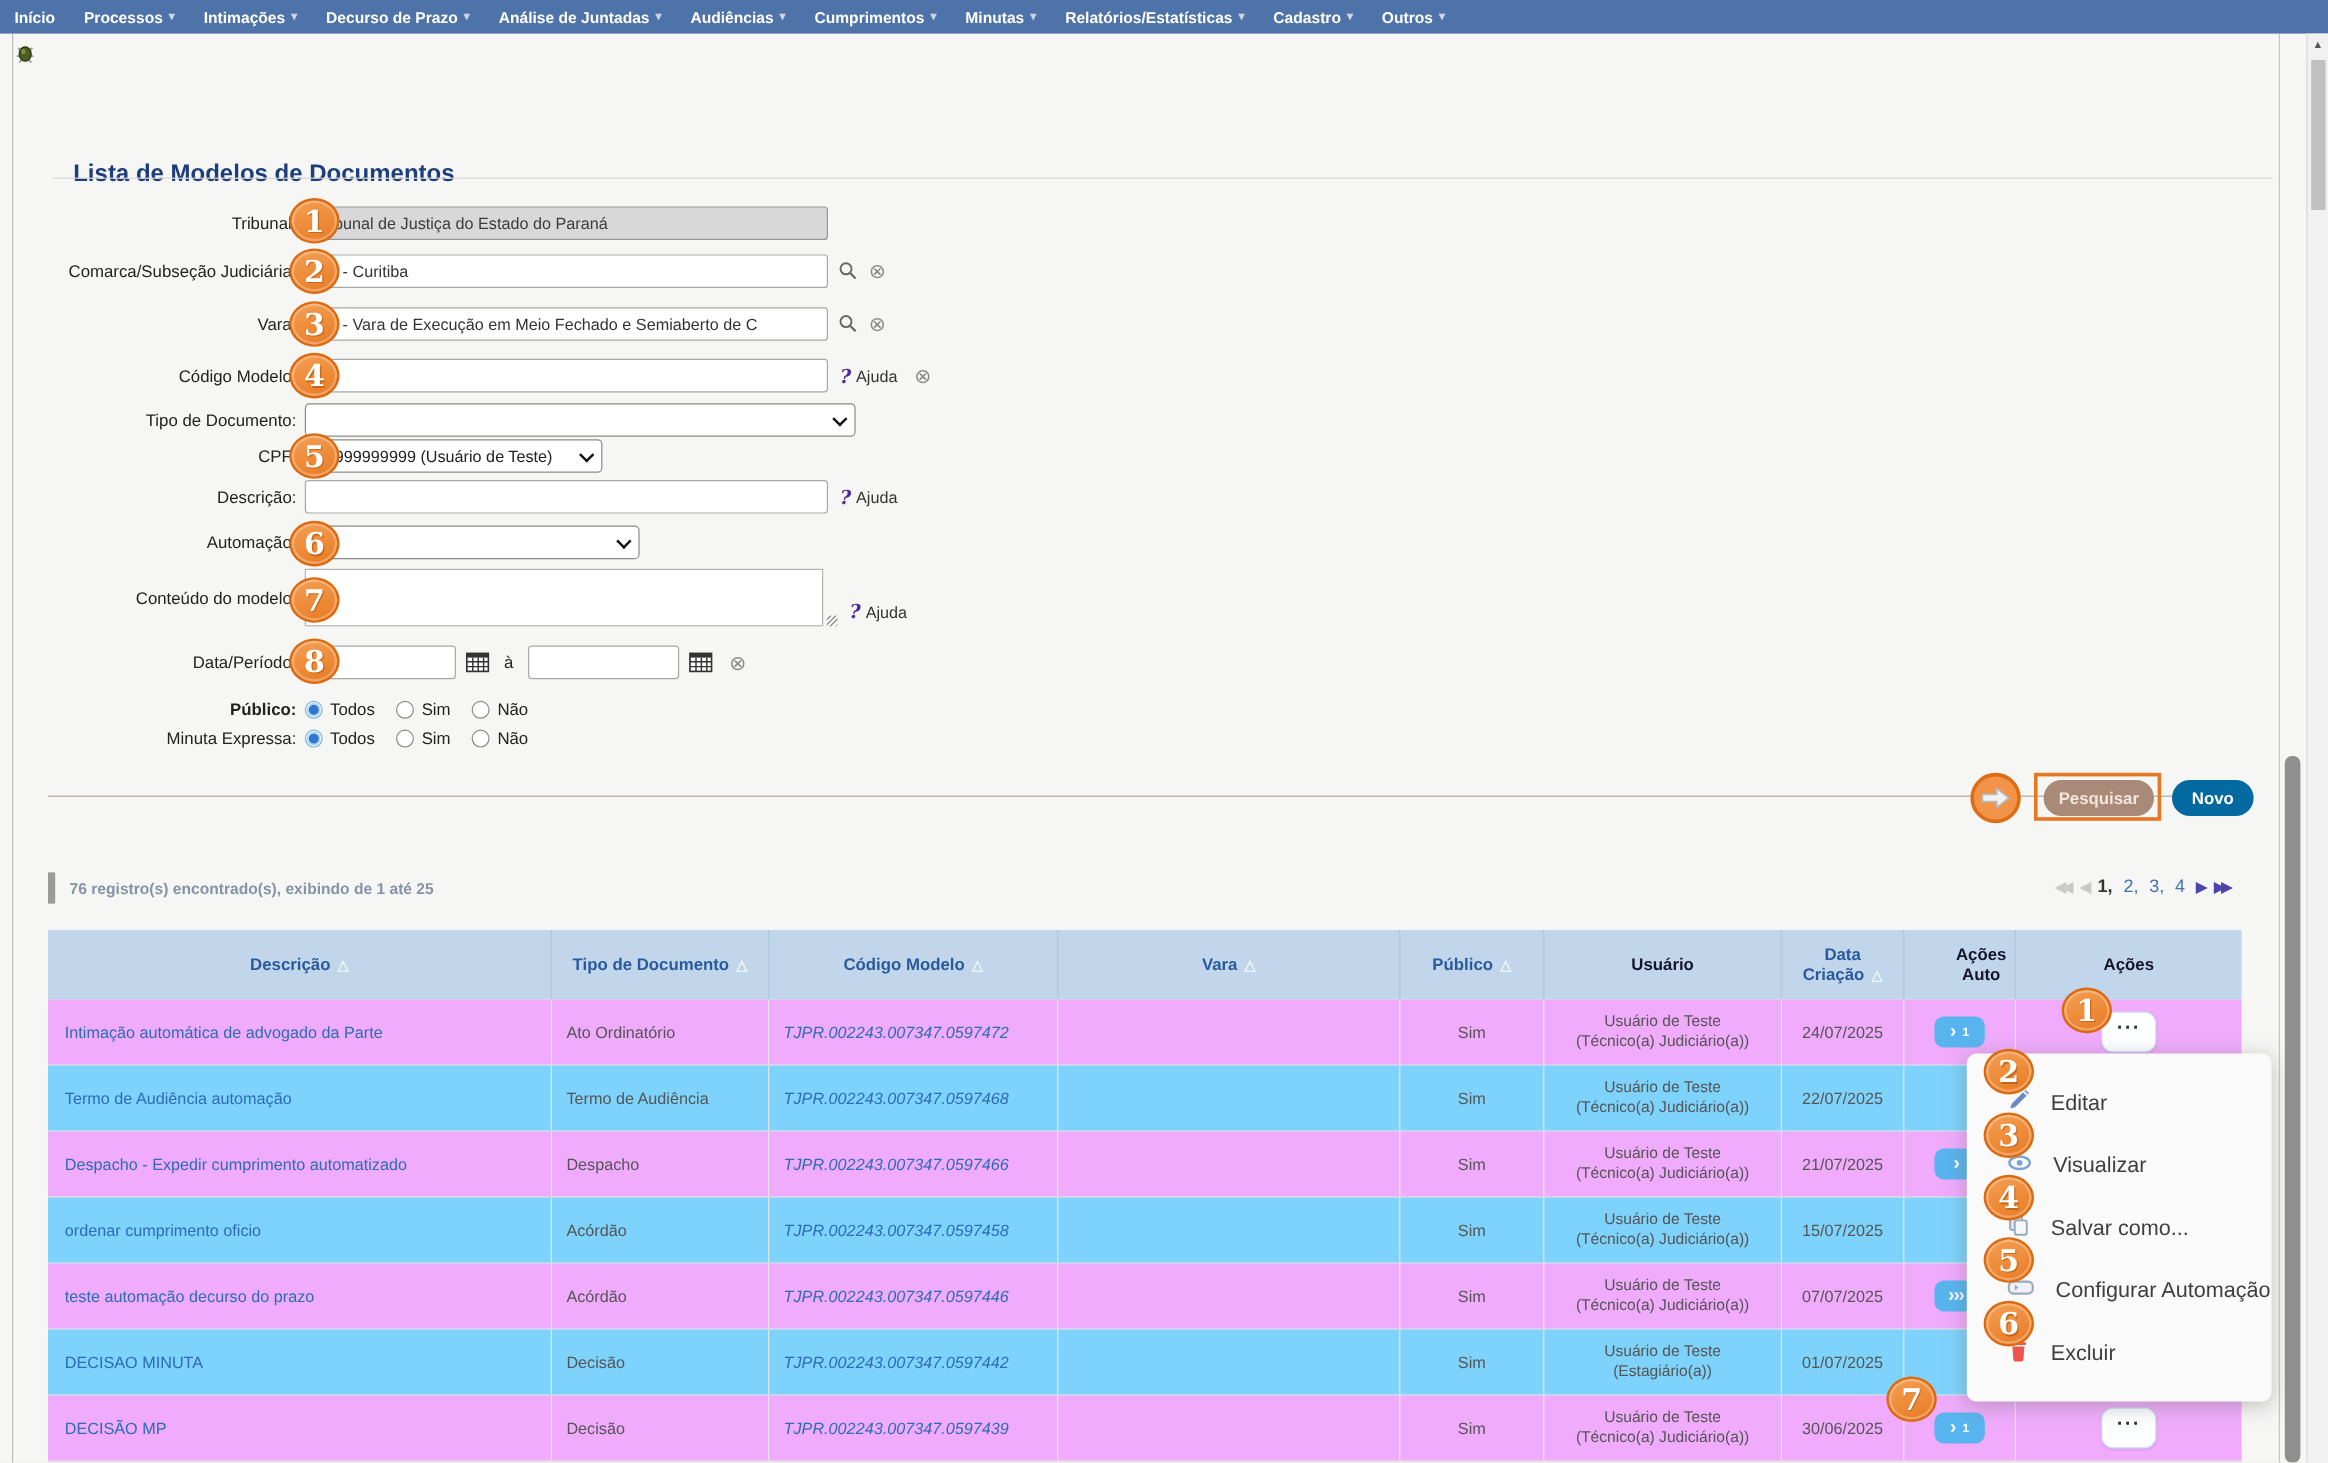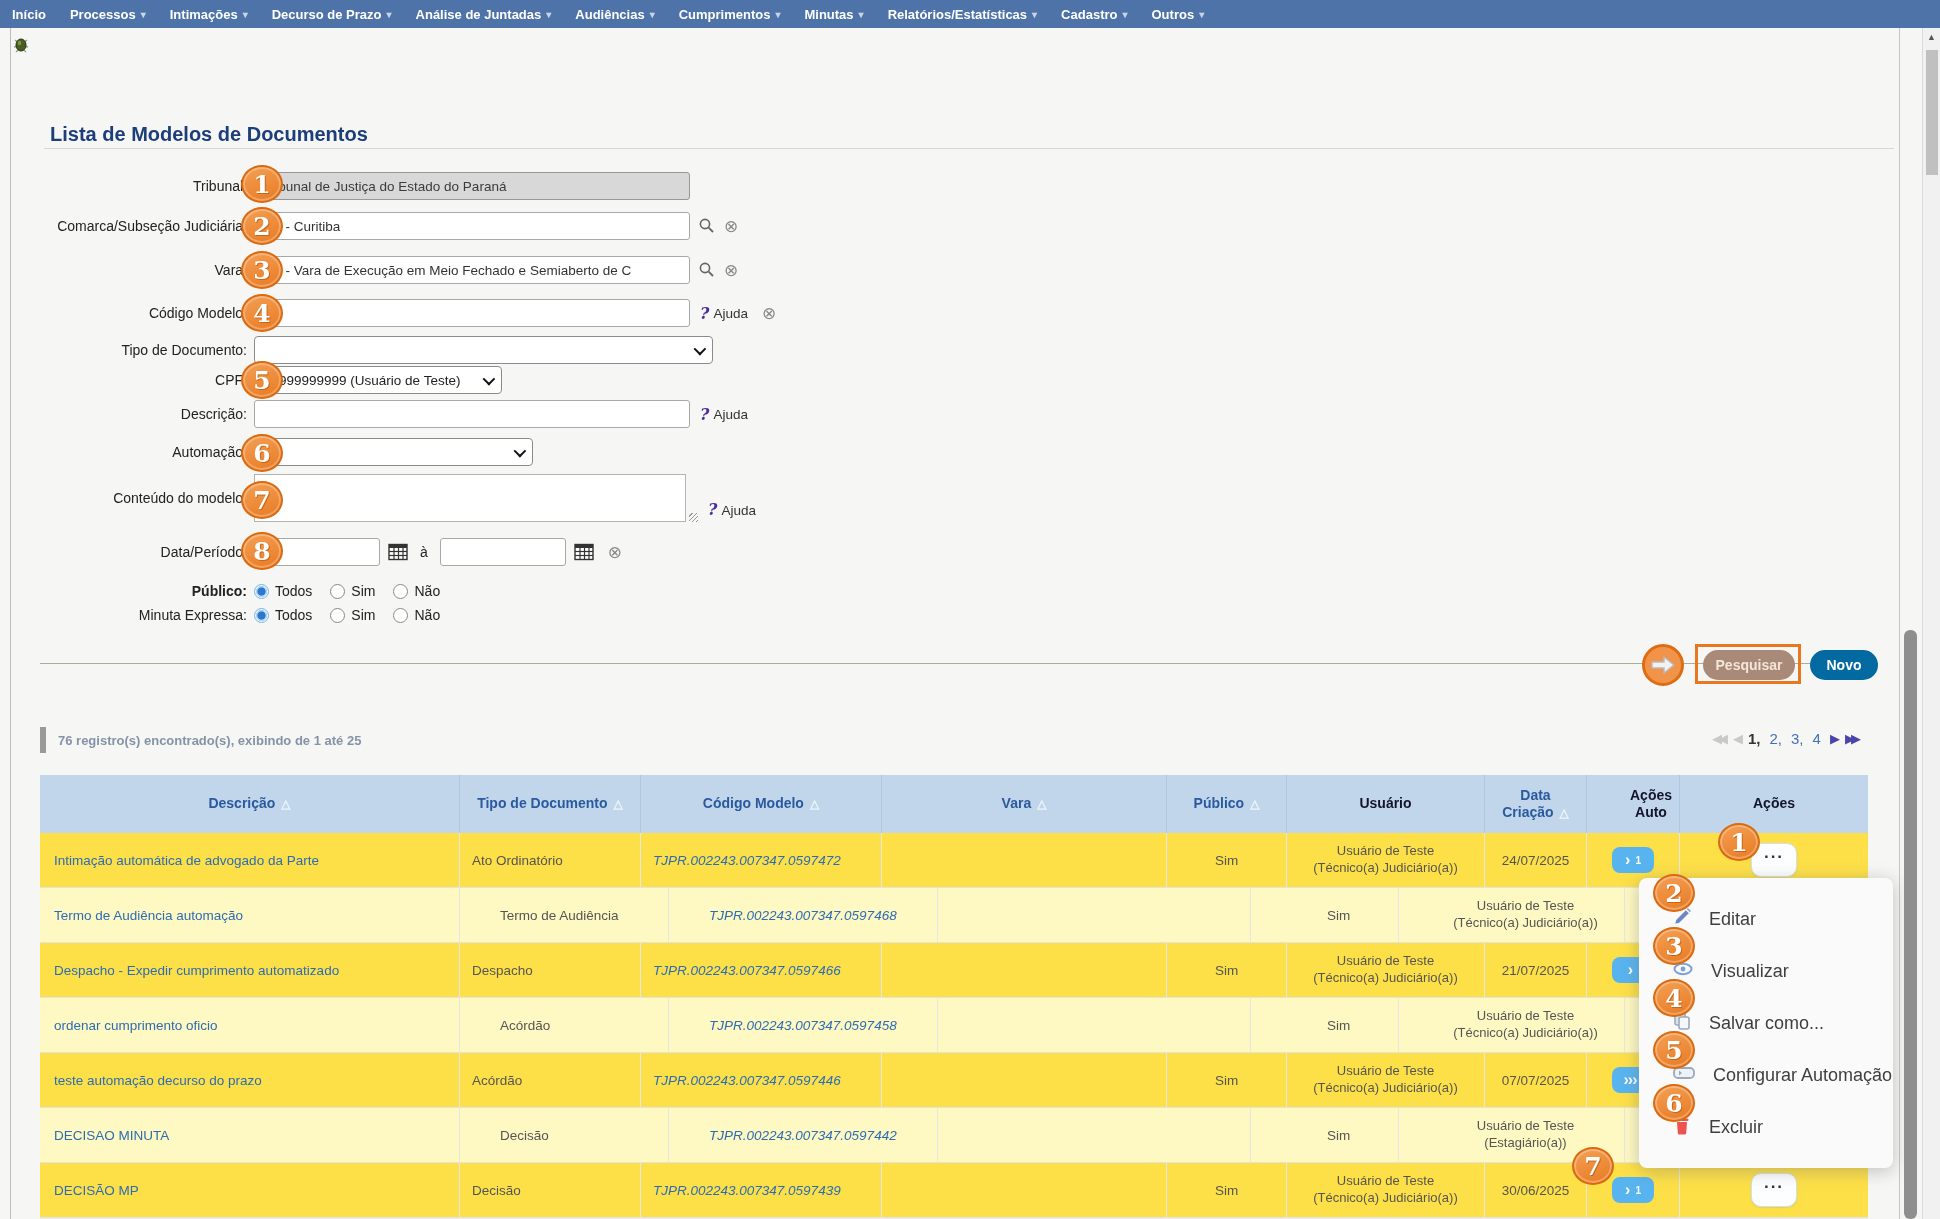--- a/index.html
+++ b/index.html
@@ -67,21 +67,21 @@
   .thead,.trow{display:grid;grid-template-columns:420px 181px 241px 285px 120px 198px 102px 93px 188px;}
   .thead{background:#c2d6eb;height:58px;}
   .th{display:flex;align-items:center;justify-content:center;text-align:center;font-size:14px;font-weight:bold;border-right:1px solid #aec8e2;line-height:1.25;}
   .th:last-child{border-right:none;}
   .th-blue{color:#2a5a9e;cursor:pointer;}
   .th-dark{color:#14142b;}
   .sort-tri{color:#eef5fc;font-size:12px;margin-left:6px;}
   .th-wrap{display:flex;align-items:center;}
   .th-narrow .th-wrap{display:inline;}
   .trow{height:54px;align-items:center;border-bottom:1px solid #e3e3e3;font-size:13.5px;color:#555;}
-  .r-white{background:#fde047;} .r-gray{background:#fef9c3;gap:28px;}
+  .r-white{background:#f0abfc;} .r-gray{background:#7dd3fc;}
   .td{height:100%;display:flex;align-items:center;border-right:1px solid #e6e6e6;box-sizing:border-box;}
   .td:last-child{border-right:none;}
   .td-desc{padding-left:14px;} .td-tipo{padding-left:12px;} .td-cod{padding-left:12px;font-style:italic;} .td-vara{padding-left:12px;}
   .td-pub,.td-user,.td-data,.td-auto,.td-acoes{justify-content:center;text-align:center;}
   .td-user{flex-direction:column;justify-content:center;font-size:13px;line-height:1.3;}
   .cell-link{color:#2d6cb5;text-decoration:none;cursor:pointer;}
   .badge{background:#58b4ef;border-radius:8px;height:26px;min-width:42px;padding:0 9px;display:flex;align-items:center;justify-content:center;color:#fff;cursor:pointer;box-sizing:border-box;}
   .b-ar{font-weight:bold;font-size:16px;letter-spacing:-1px;line-height:1;}
   .b-ct{font-size:10px;font-weight:bold;margin-left:6px;}
   .more-btn{width:46px;height:34px;background:#fdfeff;border:1px solid #cde2f2;border-radius:10px;box-shadow:0 1px 2px rgba(0,0,0,.08);display:flex;align-items:center;justify-content:center;cursor:pointer;}
@@ -163,21 +163,21 @@
       <line x1="15" y1="4" x2="11" y2="7" stroke="#9a9a9a" stroke-width="1.5"></line>
       <line x1="2" y1="11" x2="7" y2="10" stroke="#9a9a9a" stroke-width="1.5"></line>
       <line x1="16" y1="11" x2="11" y2="10" stroke="#9a9a9a" stroke-width="1.5"></line>
       <line x1="4" y1="16" x2="8" y2="12" stroke="#9a9a9a" stroke-width="1.5"></line>
       <line x1="14" y1="16" x2="10" y2="12" stroke="#9a9a9a" stroke-width="1.5"></line>
       <ellipse cx="9" cy="9" rx="5" ry="6" fill="#4a5d23" stroke="#26330f" stroke-width="1"></ellipse>
       <ellipse cx="7.5" cy="7" rx="1.8" ry="2.2" fill="#7c9444"></ellipse>
     </svg>
   </div>
 
-  <h1 class="page-title" style="margin:5px;">Lista de Modelos de Documentos</h1>
+  <h1 class="page-title" style="margin:16px;">Lista de Modelos de Documentos</h1>
   <div class="title-rule"></div>
 
   <div class="frow" style="top:171px;">
     <span class="flabel">Tribunal:</span>
     <div class="tinput w-main disabled-input">
         <span>Tribunal de Justiça do Estado do Paraná</span>
       </div>
   </div>
 
   <div class="frow" style="top:211px;">

